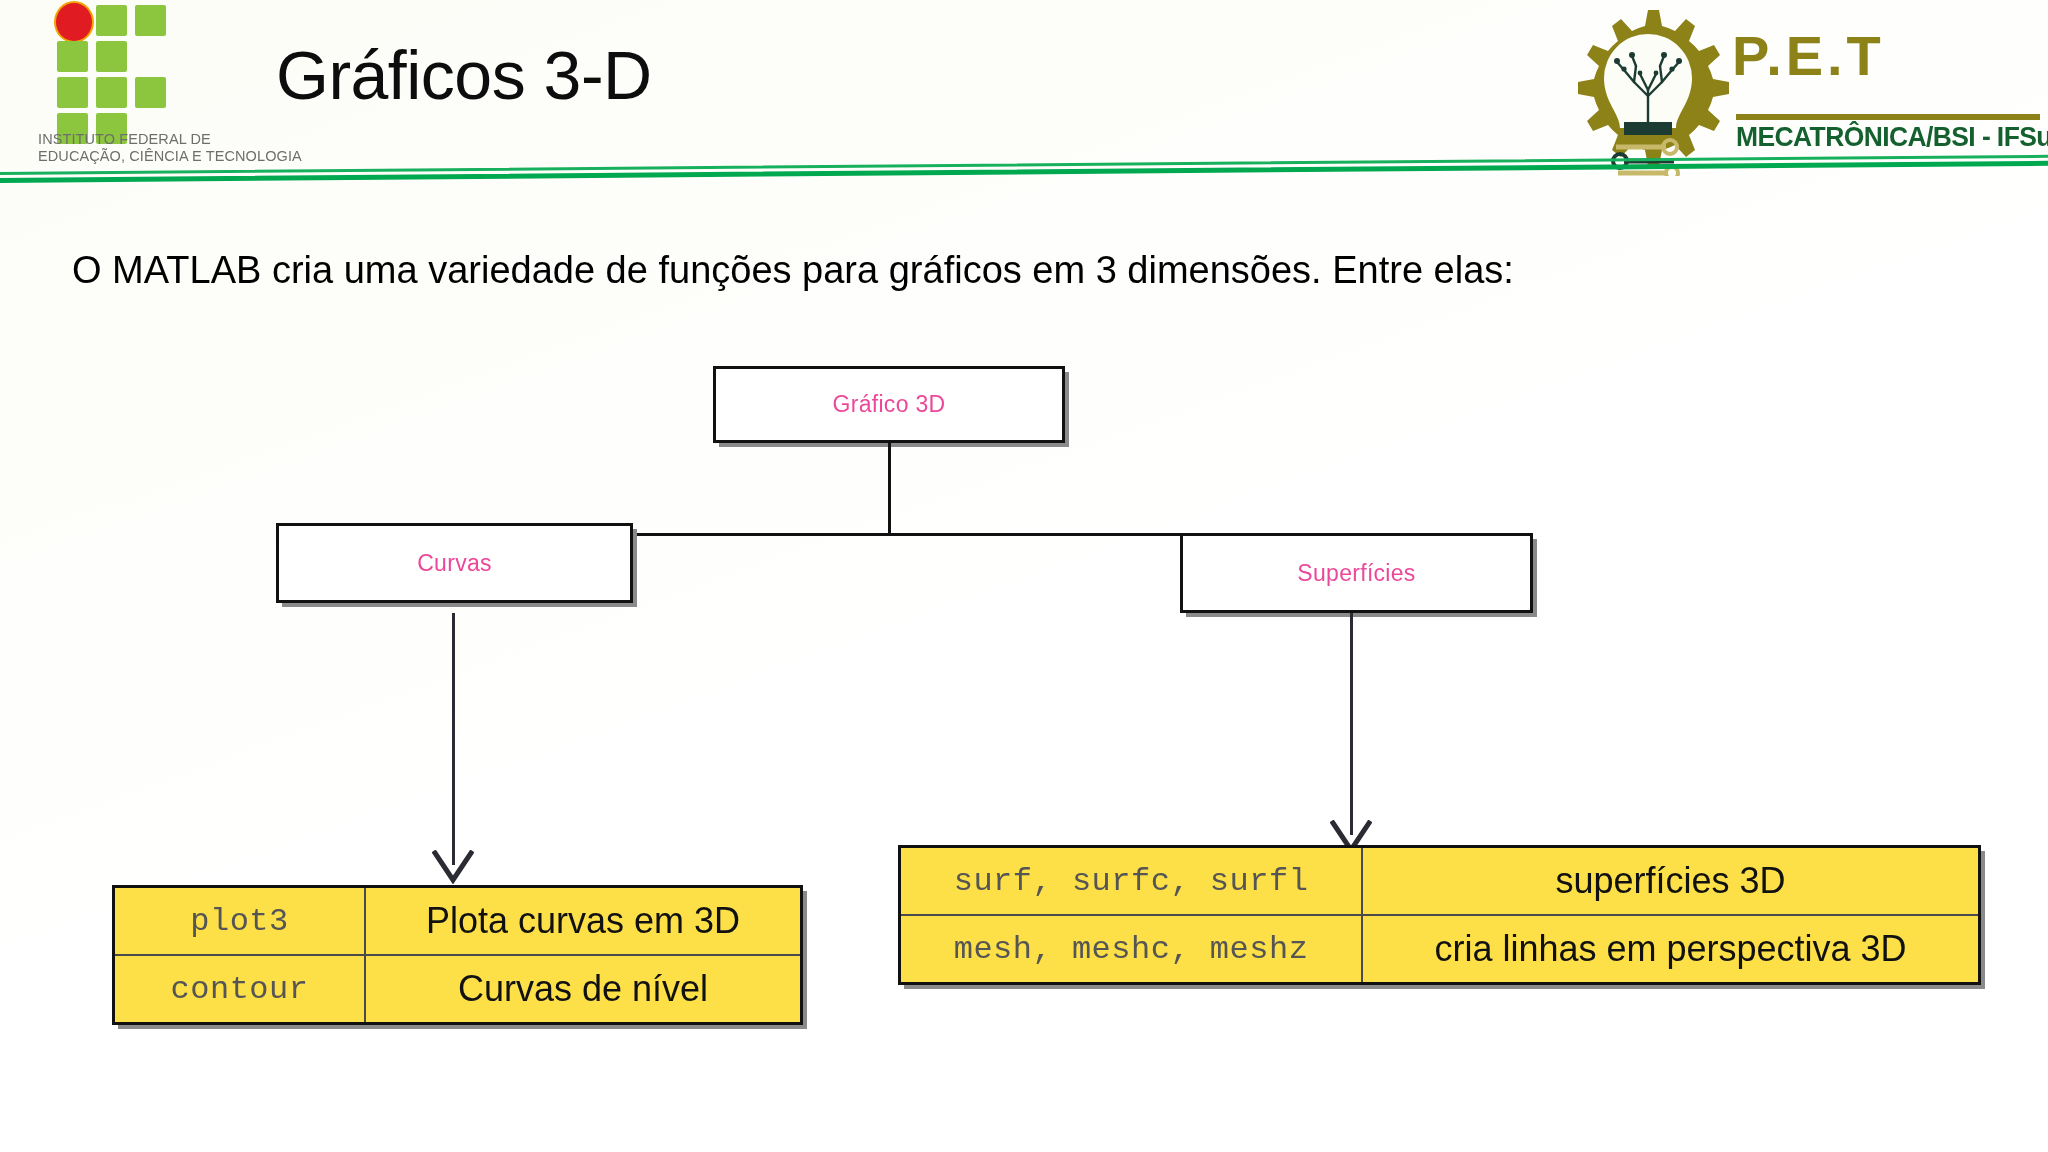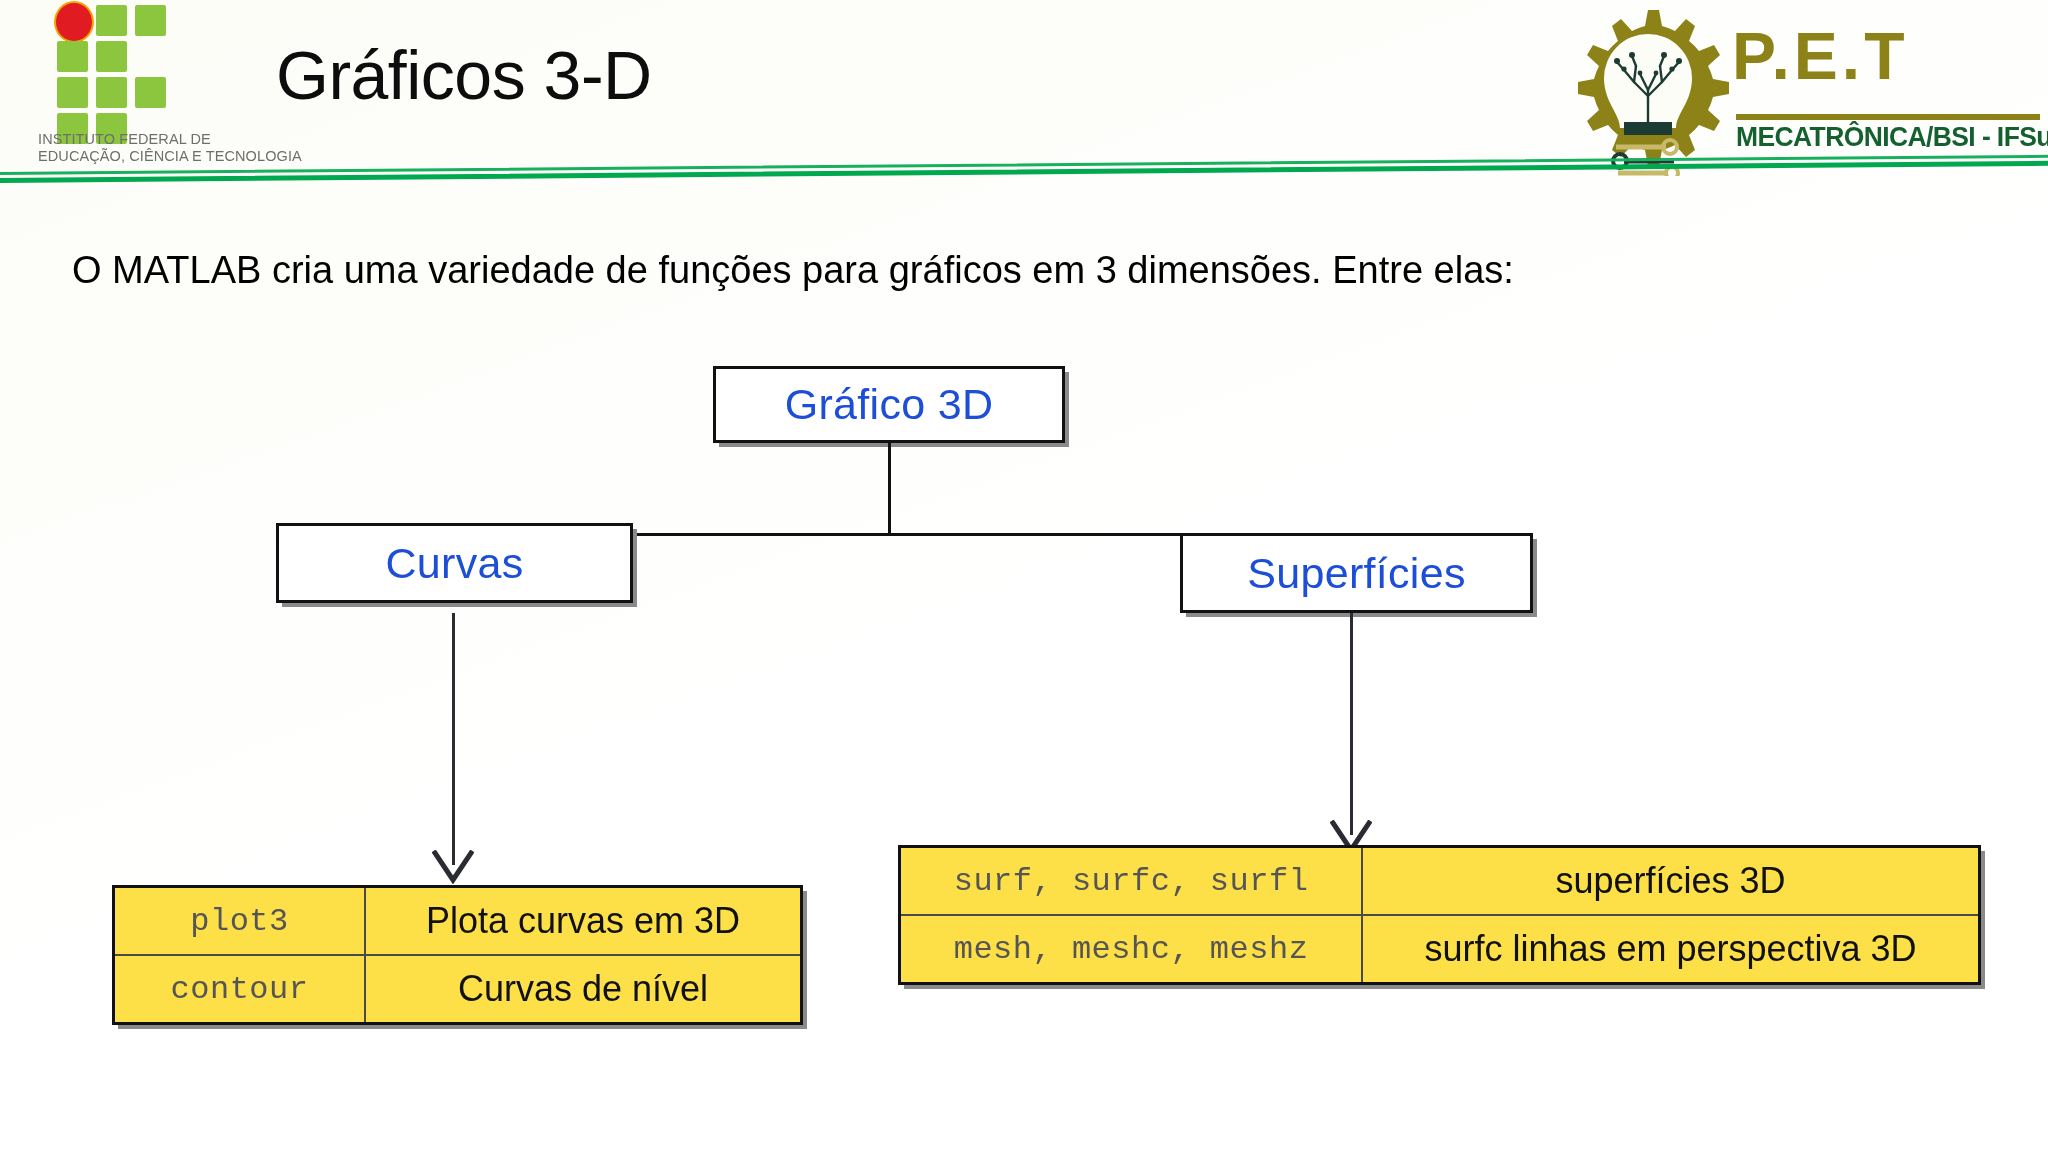--- a/index.html
+++ b/index.html
@@ -112,21 +112,21 @@
     position: absolute;
     left: 6px;
     top: 2px;
     width: 172px;
     height: 172px;
   }
   .pet-word {
     position: absolute;
     left: 176px;
     top: -2px;
-    font-size: 66px;
+    font-size: 56px;
     font-weight: bold;
     color: #8c8218;
     letter-spacing: 4px;
     font-family: "Liberation Sans", sans-serif;
     white-space: nowrap;
     line-height: 112px;
   }
   .pet-bar {
     position: absolute;
     left: 180px;
@@ -173,22 +173,22 @@
     background: #ffffff;
     border: 3px solid #111111;
     box-shadow: 5px 5px 0 -1px #8a8a8a;
     box-sizing: border-box;
     display: flex;
     align-items: center;
     justify-content: center;
   }
   .fbox span {
     font-family: "Liberation Sans", sans-serif;
-    font-size: 43px;
-    color: #1d4ed8;
+    font-size: 23px;
+    color: #ec4899;
     letter-spacing: 0.3px;
   }
 
   #box-root   { left: 713px; top: 36px;  width: 352px; height: 77px; }
   #box-curvas { left: 276px; top: 193px; width: 357px; height: 80px; }
   #box-surf   { left: 1180px; top: 203px; width: 353px; height: 80px; }
 
   .line {
     position: absolute;
     background: #111111;
@@ -406,20 +406,20 @@
           </td>
           <td>
             <span class="cell-desc">superfícies 3D</span>
           </td>
         </tr>
         <tr class="plain">
           <td>
             <span class="cell-code">mesh, meshc, meshz</span>
           </td>
           <td>
-            <span class="cell-desc">surfc linhas em perspectiva 3D</span>
+            <span class="cell-desc">cria linhas em perspectiva 3D</span>
           </td>
         </tr>
       </tbody>
     </table>
 
   </div>
 </div>
 
 </body></html>

